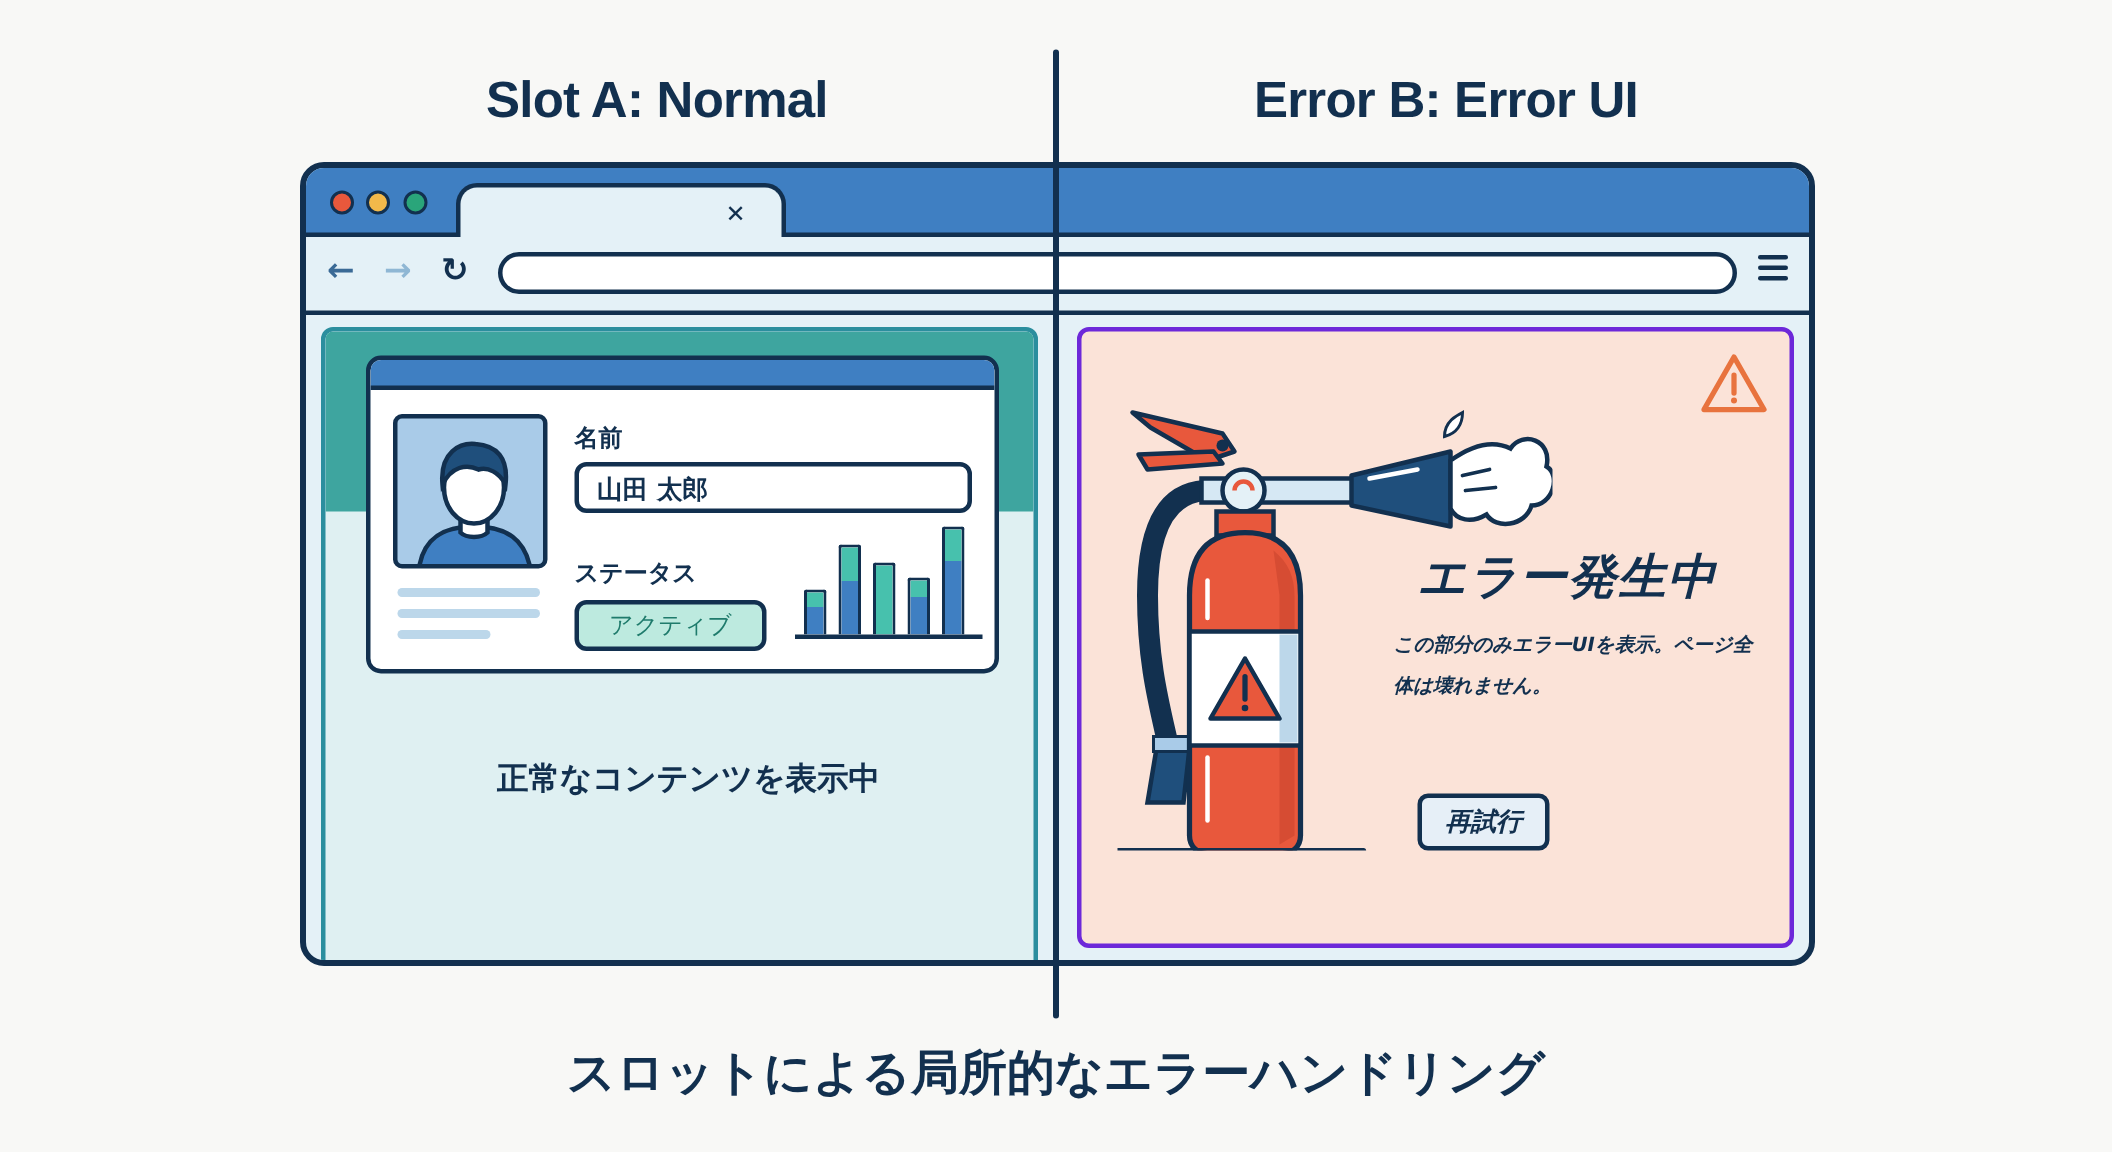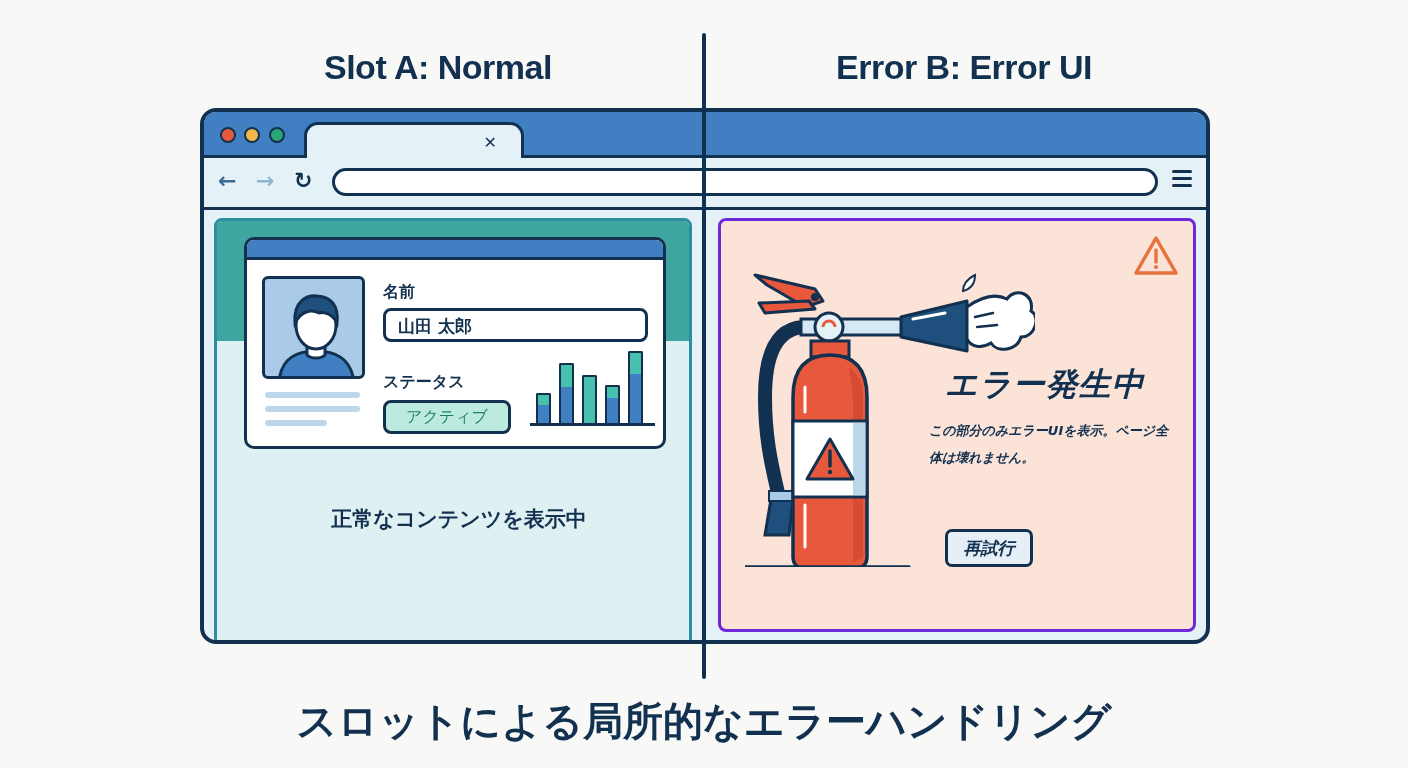--- a/index.html
+++ b/index.html
@@ -127,21 +127,21 @@
     .retry-btn {
       position: absolute; left: 224px; top: 296px; width: 88px; height: 38px;
       border: 3px solid #12304f; border-radius: 7px; background: #e6eff7;
       font-size: 17px; font-weight: bold; color: #12304f; text-align: center; line-height: 32px;
       cursor: pointer;
       margin-top: 12px;
     }
 
     .caption {
       position: absolute; left: 0; right: 0; top: 694px; text-align: center;
-      font-size: 40px; font-weight: bold; color: #12304f;
+      font-size: 32px; font-weight: bold; color: #12304f;
     }
   </style>
 </head>
 <body>
 
 <div class="stage">
 
   <div class="slot-title a">Slot A: Normal</div>
   <div class="slot-title b">Error B: Error UI</div>
 

